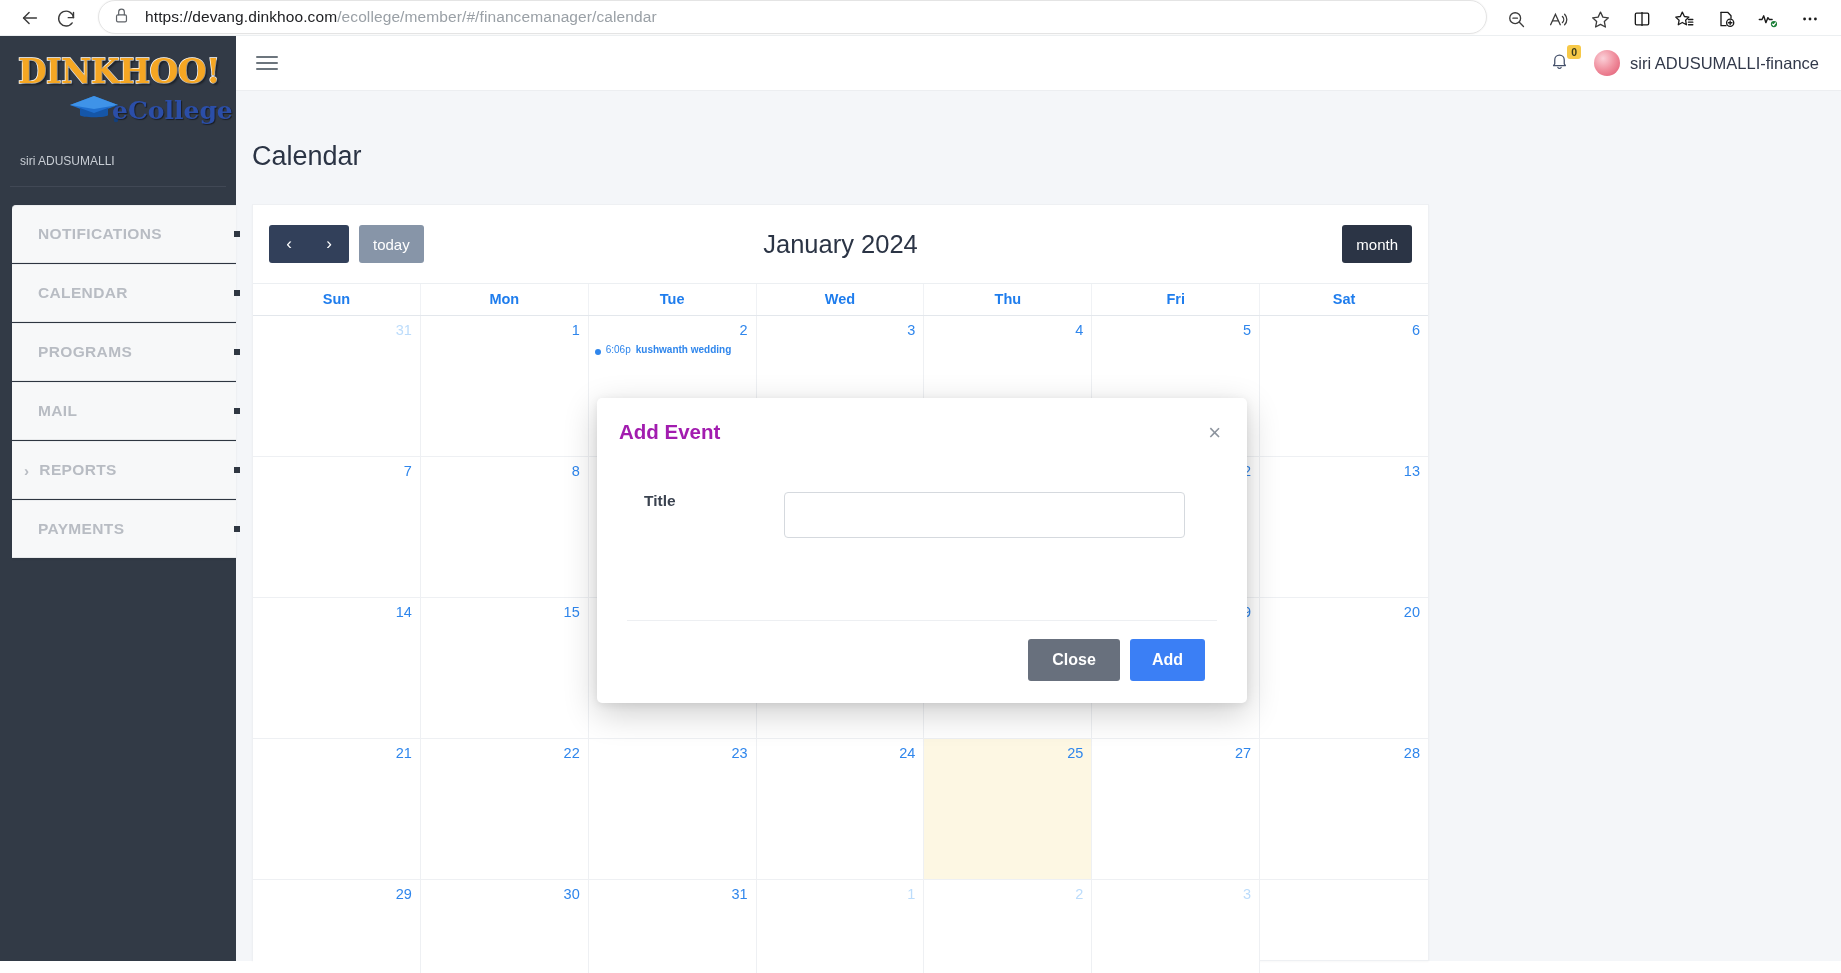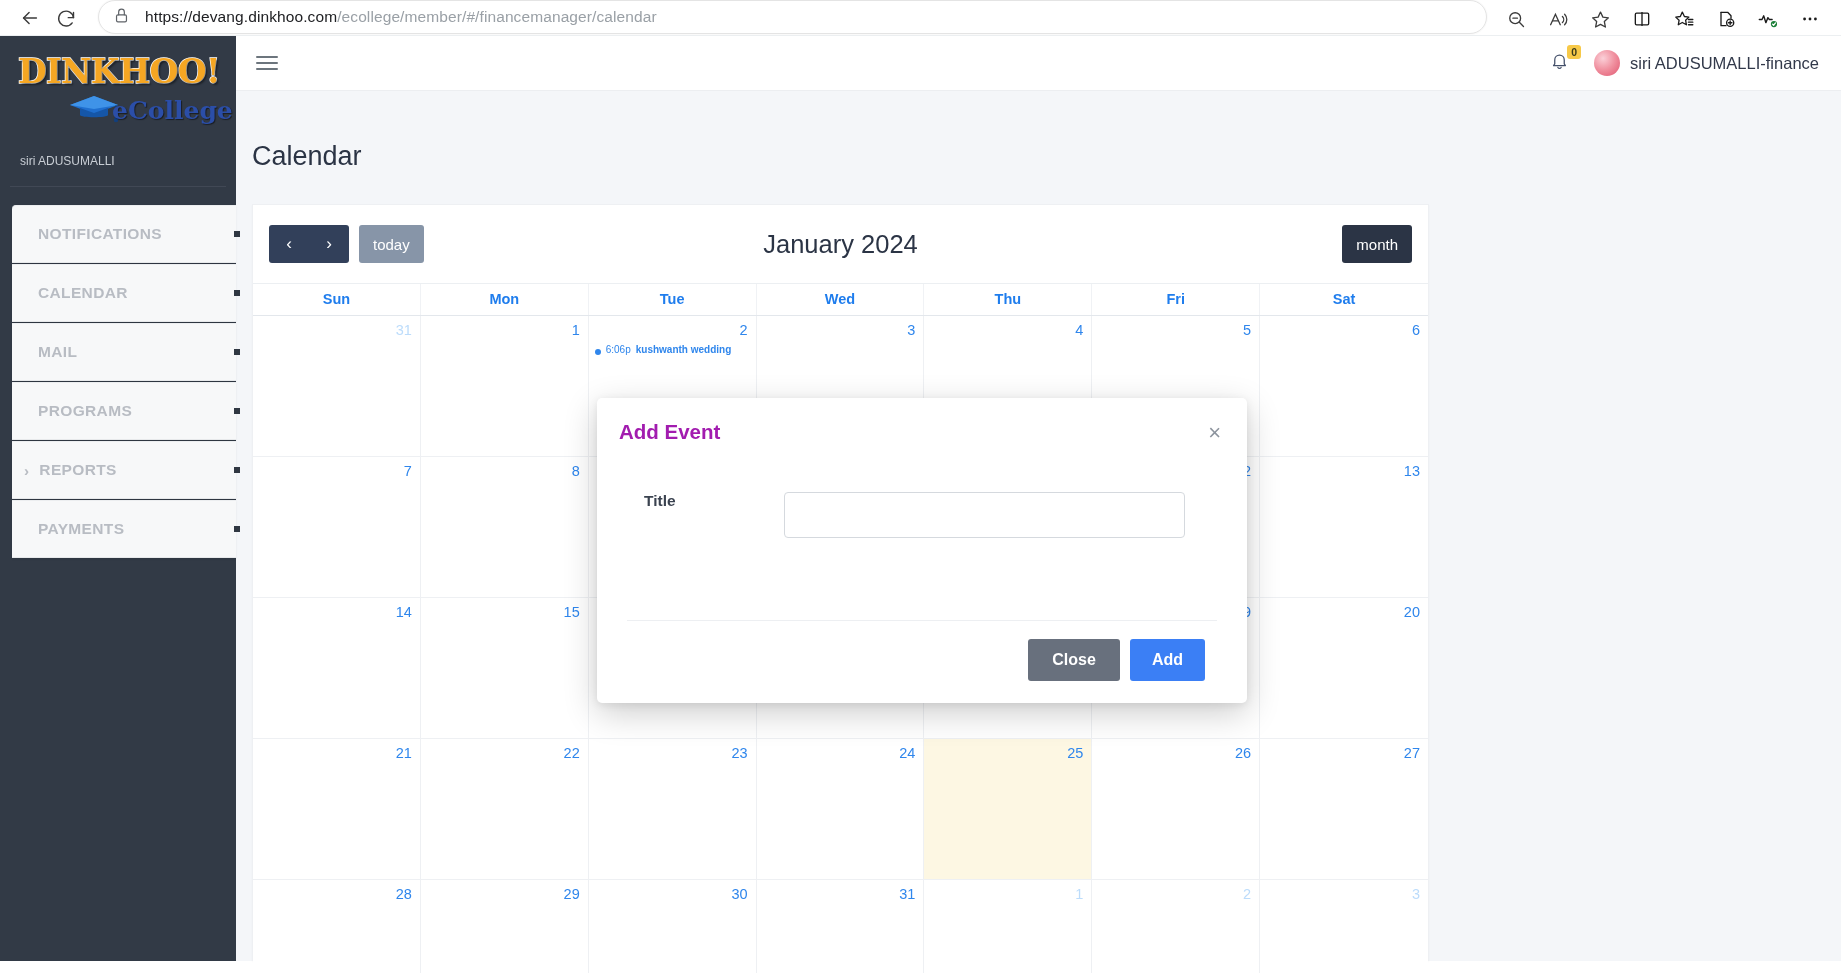--- a/index.html
+++ b/index.html
@@ -392,25 +392,25 @@
     <nav class="menu-wrap">
       <div class="menu-item">
         <span>NOTIFICATIONS</span>
         <span class="menu-nub"></span>
       </div>
       <div class="menu-item">
         <span>CALENDAR</span>
         <span class="menu-nub"></span>
       </div>
       <div class="menu-item">
+        <span>PROGRAMS</span>
+        <span class="menu-nub"></span>
+      </div>
+      <div class="menu-item">
         <span>MAIL</span>
-        <span class="menu-nub"></span>
-      </div>
-      <div class="menu-item">
-        <span>PROGRAMS</span>
         <span class="menu-nub"></span>
       </div>
       <div class="menu-item">
         <span class="caret">›</span>
         <span>REPORTS</span>
         <span class="menu-nub"></span>
       </div>
       <div class="menu-item">
         <span>PAYMENTS</span>
         <span class="menu-nub"></span>
@@ -543,23 +543,20 @@
         <div class="cell">
           <div class="daynum">23</div>
         </div>
         <div class="cell">
           <div class="daynum">24</div>
         </div>
         <div class="cell today">
           <div class="daynum">25</div>
         </div>
         <div class="cell">
-          <div class="daynum">26</div>
-        </div>
-        <div class="cell">
           <div class="daynum">27</div>
         </div>
         <div class="cell">
           <div class="daynum">28</div>
         </div>
         <div class="cell">
           <div class="daynum">29</div>
         </div>
         <div class="cell">
           <div class="daynum">30</div>

